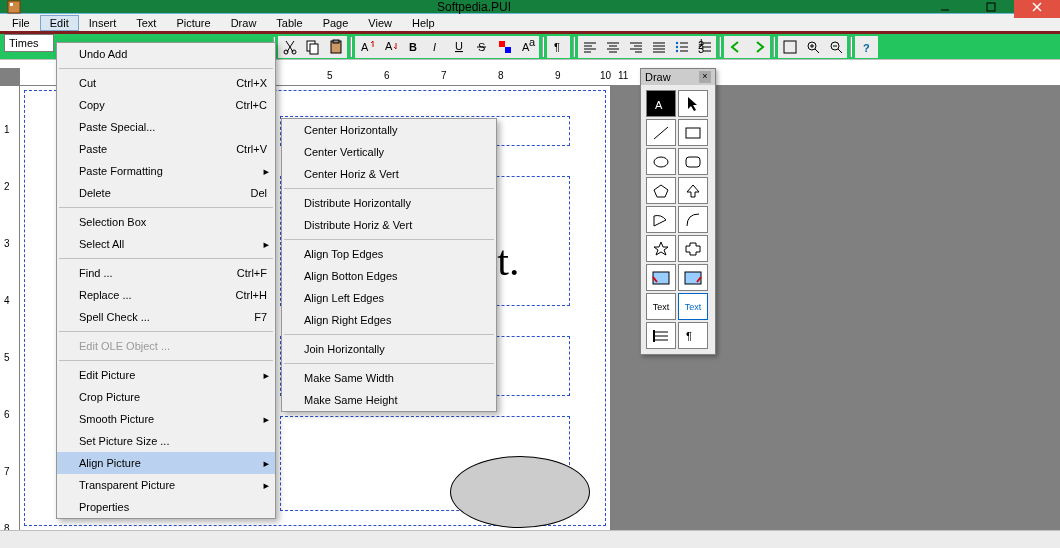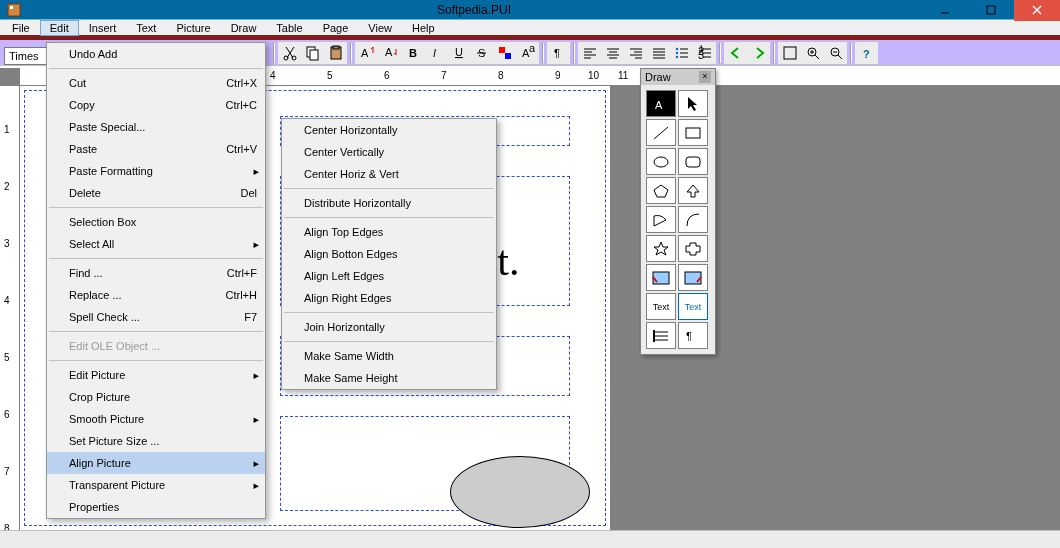--- a/index.html
+++ b/index.html
@@ -1,29 +1,29 @@
 <!DOCTYPE html>
 <html><head>
 <meta charset="utf-8">
 <style>
 * { margin: 0; padding: 0; box-sizing: border-box; font-family: Tahoma, Arial, sans-serif; font-size: 11px; }
 body { background: #fff; width: 1060px; height: 548px; overflow: hidden; }
 
-.title-bar { height: 20px; background: #0369a1; display: flex; align-items: center; border-bottom: 1px solid #6cb8d8; }
+.title-bar { height: 14px; background: #15803d; display: flex; align-items: center; border-bottom: 1px solid #6cb8d8; }
 .title-bar .icon { width: 16px; height: 16px; margin-left: 6px; margin-right: 4px; display: inline-block; }
 .title-bar .title { flex: 1; text-align: center; color: #000; font-size: 12px; }
 .win-controls { display: flex; }
 .win-btn { width: 46px; height: 22px; display: flex; align-items: center; justify-content: center; color: #000; }
 .win-btn.close { background: #e15040; color: #fff; }
 
-.menubar { height: 20px; background: #f0f0f0; display: flex; align-items: center; padding-left: 2px; border-bottom: 5px solid #7f1d1d; }
+.menubar { height: 20px; background: #f0f0f0; display: flex; align-items: center; padding-left: 2px; border-bottom: 3px solid #7f1d1d; }
 .menubar .item { padding: 2px 10px; cursor: default; }
 .menubar .item.active { background: #d8e6f2; border: 1px solid #7da2ce; padding: 1px 9px; }
 
-.toolbar { height: 26px; background: #c4b5fd; border-bottom: 1px solid #bfbfbf; display: flex; align-items: flex-end; padding-left: 4px; position: relative; z-index: 1; }
+.toolbar { height: 26px; background: #22c55e; border-bottom: 1px solid #bfbfbf; display: flex; align-items: flex-start; padding-left: 4px; position: relative; z-index: 1; }
 .tool-input { width: 50px; height: 18px; border: 1px solid #7a7a7a; background: #fff; padding: 0 4px; margin-right: 2px; }
 .tool-btn { width: 23px; height: 22px; border: 1px solid transparent; display: flex; align-items: center; justify-content: center; background: #ececec; margin: 0 0px; }
 .tool-sep { width: 2px; height: 20px; border-left: 1px solid #a0a0a0; border-right: 1px solid #fff; margin: 0 3px; }
 .tool-btn svg { width: 16px; height: 16px; }
 
 .workspace { position: absolute; top: 68px; left: 0; right: 0; bottom: 18px; background: #808080; }
 .ruler-h { position: absolute; top: 0; left: 20px; right: 0; height: 18px; background: #fff; border-bottom: 1px solid #808080; }
 .ruler-v { position: absolute; top: 18px; left: 0; width: 20px; bottom: 0; background: #fff; border-right: 1px solid #808080; }
 .ruler-h .num { position: absolute; top: 2px; font-size: 10px; }
 .ruler-v .num { position: absolute; left: 4px; font-size: 10px; }
@@ -44,21 +44,21 @@
 
 .dropdown-menu { position: absolute; background: #f0f0f0; border: 1px solid #979797; box-shadow: 3px 3px 6px rgba(0,0,0,0.3); z-index: 100; }
 .dropdown-menu .mi { display: flex; align-items: center; padding: 4px 8px 4px 22px; cursor: default; position: relative; min-height: 22px; }
 .dropdown-menu .mi .lbl { flex: 1; }
 .dropdown-menu .mi .sc { color: #000; margin-left: 8px; }
 .dropdown-menu .mi .arrow { position: absolute; right: 6px; }
 .dropdown-menu .mi.hilite { background: #bad2ef; }
 .dropdown-menu .mi.disabled { color: #9a9a9a; }
 .dropdown-menu .msep { height: 1px; background: #c0c0c0; margin: 3px 2px; }
 
-.edit-menu { top: 42px; left: 46px; width: 220px; }
+.edit-menu { top: 42px; left: 56px; width: 220px; }
 .align-submenu { top: 118px; left: 281px; width: 216px; }
 
 .statusbar { position: absolute; bottom: 0; left: 0; right: 0; height: 18px; background: #ececec; border-top: 1px solid #bfbfbf; }
 .doc-text { font-family: 'Times New Roman', serif; font-size: 42px; }
 
 .toolbar-right { position: absolute; left: 270px; top: 0; height: 26px; display: flex; align-items: center; }
 </style>
 </head>
 <body>
 
@@ -273,21 +273,21 @@
 </div>
 
 <div class="workspace">
   <div class="ruler-h">
     <span class="num" style="left:250px">4</span>
     <span class="num" style="left:307px">5</span>
     <span class="num" style="left:364px">6</span>
     <span class="num" style="left:421px">7</span>
     <span class="num" style="left:478px">8</span>
     <span class="num" style="left:535px">9</span>
-    <span class="num" style="left:568px">10</span>
+    <span class="num" style="left:580px">10</span>
     <span class="num" style="left:598px">11</span>
   </div>
   <div class="ruler-v">
     <span class="num" style="top:38px">1</span>
     <span class="num" style="top:95px">2</span>
     <span class="num" style="top:152px">3</span>
     <span class="num" style="top:209px">4</span>
     <span class="num" style="top:266px">5</span>
     <span class="num" style="top:323px">6</span>
     <span class="num" style="top:380px">7</span>
@@ -488,20 +488,23 @@
     <div class="mi">
       <span class="lbl">Center Vertically</span>
     </div>
     <div class="mi">
       <span class="lbl">Center Horiz &amp; Vert</span>
     </div>
     <div class="msep"></div>
     <div class="mi">
       <span class="lbl">Distribute Horizontally</span>
     </div>
+    <div class="mi">
+      <span class="lbl">Distribute Horiz &amp; Vert</span>
+    </div>
     <div class="msep"></div>
     <div class="mi">
       <span class="lbl">Align Top Edges</span>
     </div>
     <div class="mi">
       <span class="lbl">Align Botton Edges</span>
     </div>
     <div class="mi">
       <span class="lbl">Align Left Edges</span>
     </div>

